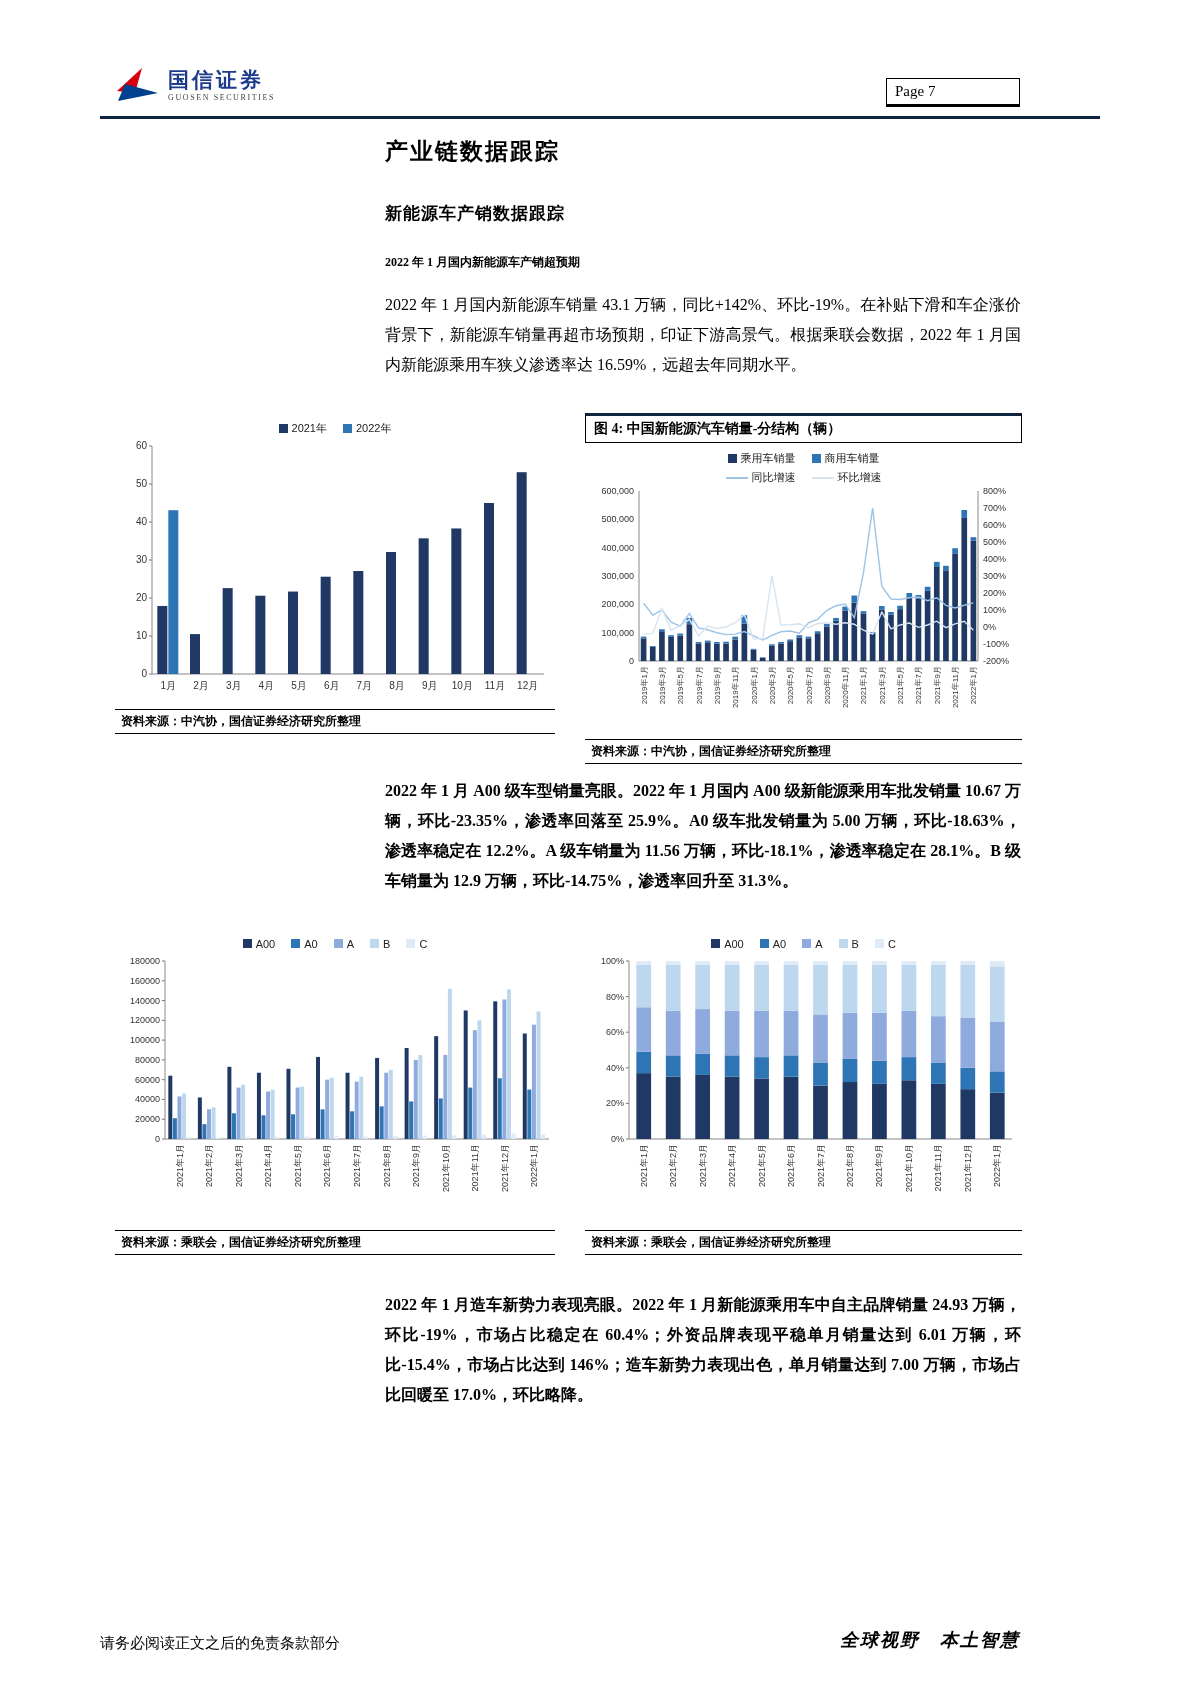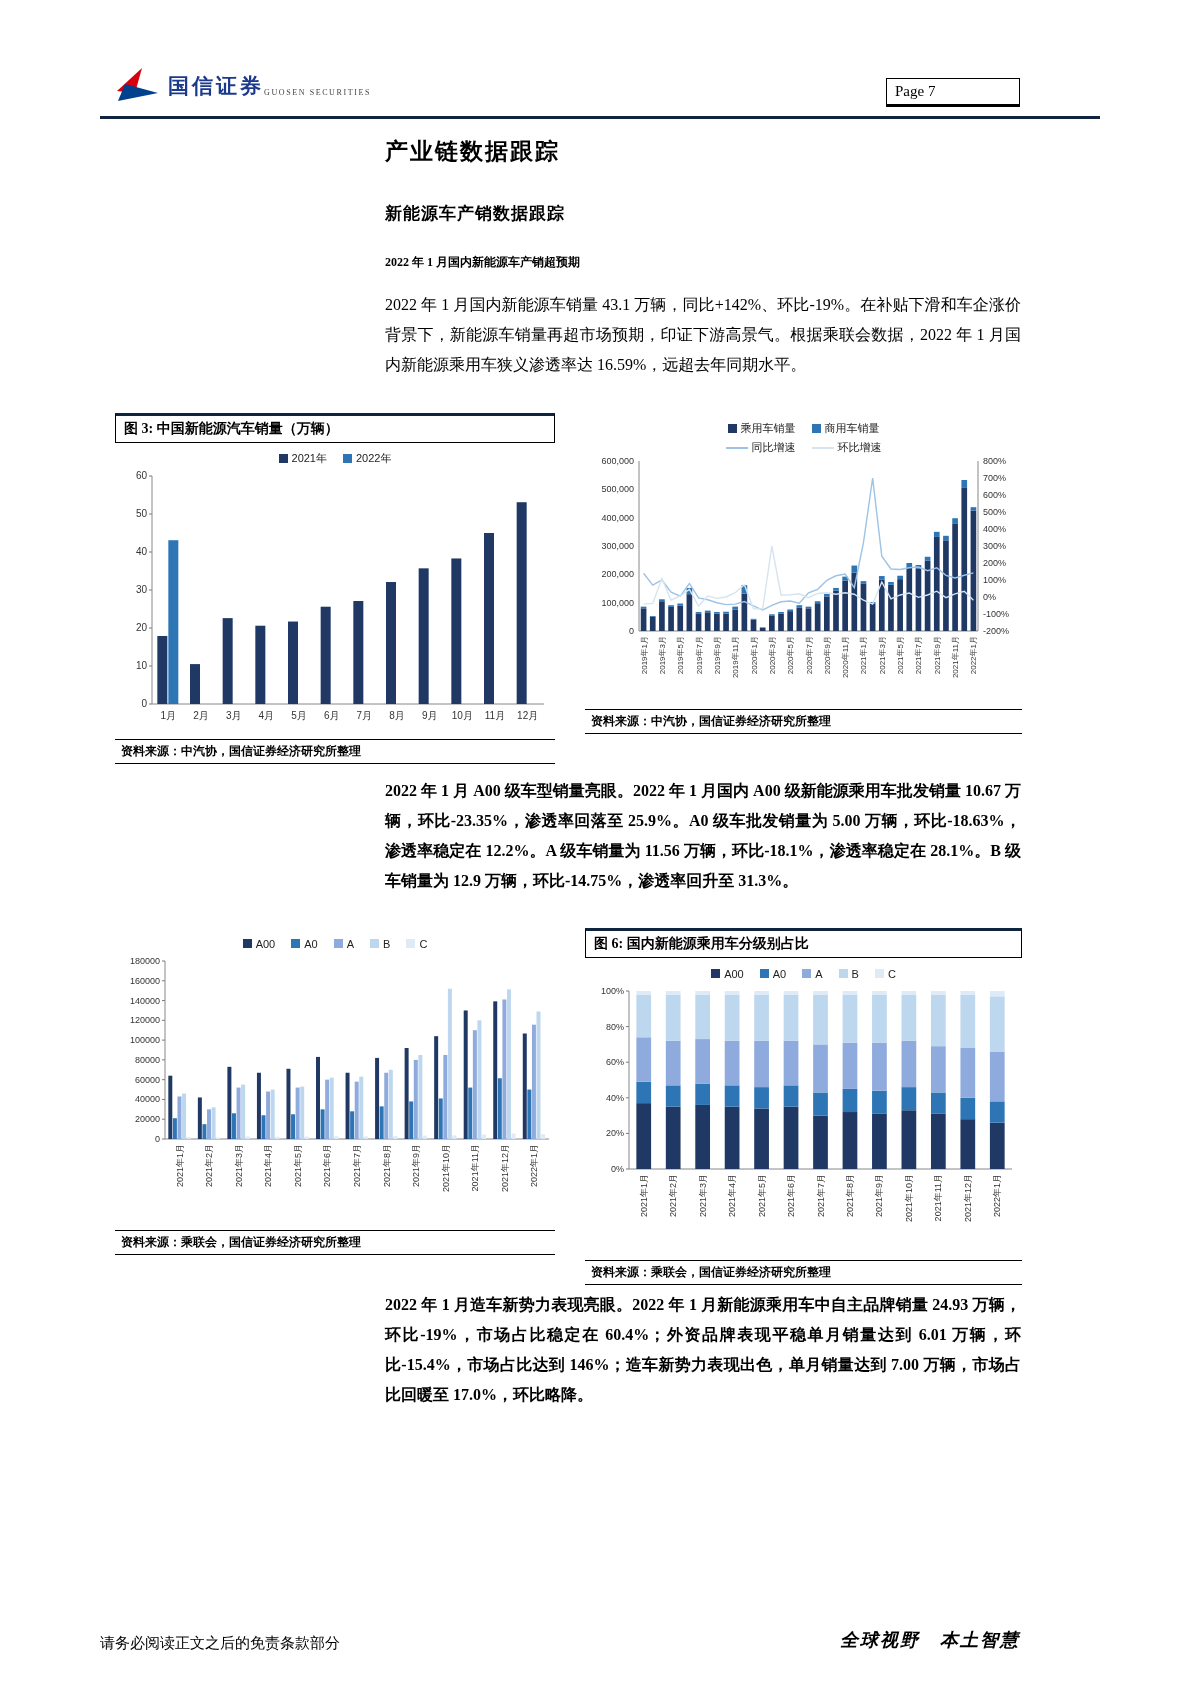--- a/index.html
+++ b/index.html
@@ -1,21 +1,21 @@
 <!DOCTYPE html>
 <html><head>
 <meta charset="utf-8">
 <style>
   html,body{margin:0;padding:0;background:#fff;}
   .page{position:relative;width:1200px;height:1698px;background:#fff;overflow:hidden;
         font-family:"Liberation Serif",serif;color:#000;}
   
   .header{position:absolute;left:100px;top:64px;width:1000px;height:52px;border-bottom:3px solid #0F243E;}
   .logo{position:absolute;left:14px;top:2px;display:flex;align-items:center;gap:8px;}
-  .brand-text{display:flex;line-height:1;align-items:flex-end;}
+  .brand-text{display:flex;flex-direction:column;line-height:1;}
   .brand-cn{font-size:21px;font-weight:bold;color:#1B3A8C;letter-spacing:3px;}
   .brand-en{font-size:8px;color:#444;letter-spacing:1.6px;margin-top:3px;}
   .pagebox{position:absolute;right:80px;top:14px;width:116px;border:1px solid #000;border-bottom:3px solid #000;
            padding:4px 8px;font-size:15px;background:#fff;}
   
   .doc-title{position:absolute;left:385px;top:136px;font-size:23px;font-weight:bold;letter-spacing:2px;}
   .doc-subtitle{position:absolute;left:385px;top:202px;font-size:17px;font-weight:bold;letter-spacing:1px;}
   .h1{position:absolute;left:385px;top:254px;font-size:12px;font-weight:bold;}
   .para{position:absolute;left:385px;width:636px;font-size:16px;line-height:30px;text-align:justify;margin:0;}
   .para1{top:290px;}
@@ -61,21 +61,20 @@
     <div class="pagebox">Page 7</div>
   </div>
 
   <div class="doc-title">产业链数据跟踪</div>
   <div class="doc-subtitle">新能源车产销数据跟踪</div>
   <div class="h1">2022 年 1 月国内新能源车产销超预期</div>
   <p class="para para1">2022 年 1 月国内新能源车销量 43.1 万辆，同比+142%、环比-19%。在补贴下滑和车企涨价背景下，新能源车销量再超市场预期，印证下游高景气。根据乘联会数据，2022 年 1 月国内新能源乘用车狭义渗透率达 16.59%，远超去年同期水平。</p>
 
   <div class="figrow figrow1">
     <div class="fig">
-      <div class="fig-title">图 3: 中国新能源汽车销量（万辆）</div>
       <div class="fig-body">
         <div class="legend" id="legend-fig3">
             <span class="leg-item">
               <span class="leg-box" style="background: rgb(31, 56, 100);"></span>
               <span>2021年</span>
             </span>
             <span class="leg-item">
               <span class="leg-box" style="background: rgb(46, 117, 182);"></span>
               <span>2022年</span>
             </span>
@@ -120,20 +119,21 @@
             <rect x="335.3333333333333" y="90.46000000000001" width="10" height="145.54" fill="#1F3864"></rect>
             <text x="378.99999999999994" y="251" font-size="10" text-anchor="middle" fill="#333" font-family="&quot;Liberation Sans&quot;,sans-serif">11月</text>
             <rect x="367.99999999999994" y="65" width="10" height="171" fill="#1F3864"></rect>
             <text x="411.66666666666663" y="251" font-size="10" text-anchor="middle" fill="#333" font-family="&quot;Liberation Sans&quot;,sans-serif">12月</text>
             <rect x="400.66666666666663" y="34.22" width="10" height="201.78" fill="#1F3864"></rect>
           </svg>
       </div>
       <div class="fig-source">资料来源：中汽协，国信证券经济研究所整理</div>
     </div>
     <div class="fig narrow">
+      <div class="fig-title">图 4: 中国新能源汽车销量-分结构（辆）</div>
       <div class="fig-body">
         <div class="legend" id="legend-fig4a">
             <span class="leg-item">
               <span class="leg-box" style="background: rgb(31, 56, 100);"></span>
               <span>乘用车销量</span>
             </span>
             <span class="leg-item">
               <span class="leg-box" style="background: rgb(46, 117, 182);"></span>
               <span>商用车销量</span>
             </span>
@@ -397,21 +397,20 @@
             <rect x="412.3630769230769" y="136.55555555555554" width="3.9784615384615383" height="49.44444444444446" fill="#2E75B6"></rect>
             <rect x="416.94153846153847" y="71.68444444444444" width="3.9784615384615383" height="114.31555555555556" fill="#8FAADC"></rect>
             <rect x="421.52" y="58.43333333333334" width="3.9784615384615383" height="127.56666666666666" fill="#BDD7EE"></rect>
             <rect x="426.09846153846155" y="181.25333333333333" width="3.9784615384615383" height="4.74666666666667" fill="#DEEBF7"></rect>
             <text x="422.2307692307692" y="191" font-size="9" text-anchor="end" fill="#333" font-family="&quot;Liberation Sans&quot;,sans-serif" transform="rotate(-90 422.2307692307692 191)">2022年1月</text>
           </svg>
       </div>
       <div class="fig-source">资料来源：乘联会，国信证券经济研究所整理</div>
     </div>
     <div class="fig narrow">
-      <div class="fig-title">图 6: 国内新能源乘用车分级别占比</div>
       <div class="fig-body">
         <div class="legend" id="legend-fig6">
             <span class="leg-item">
               <span class="leg-box" style="background: rgb(31, 56, 100);"></span>
               <span>A00</span>
             </span>
             <span class="leg-item">
               <span class="leg-box" style="background: rgb(46, 117, 182);"></span>
               <span>A0</span>
             </span>

